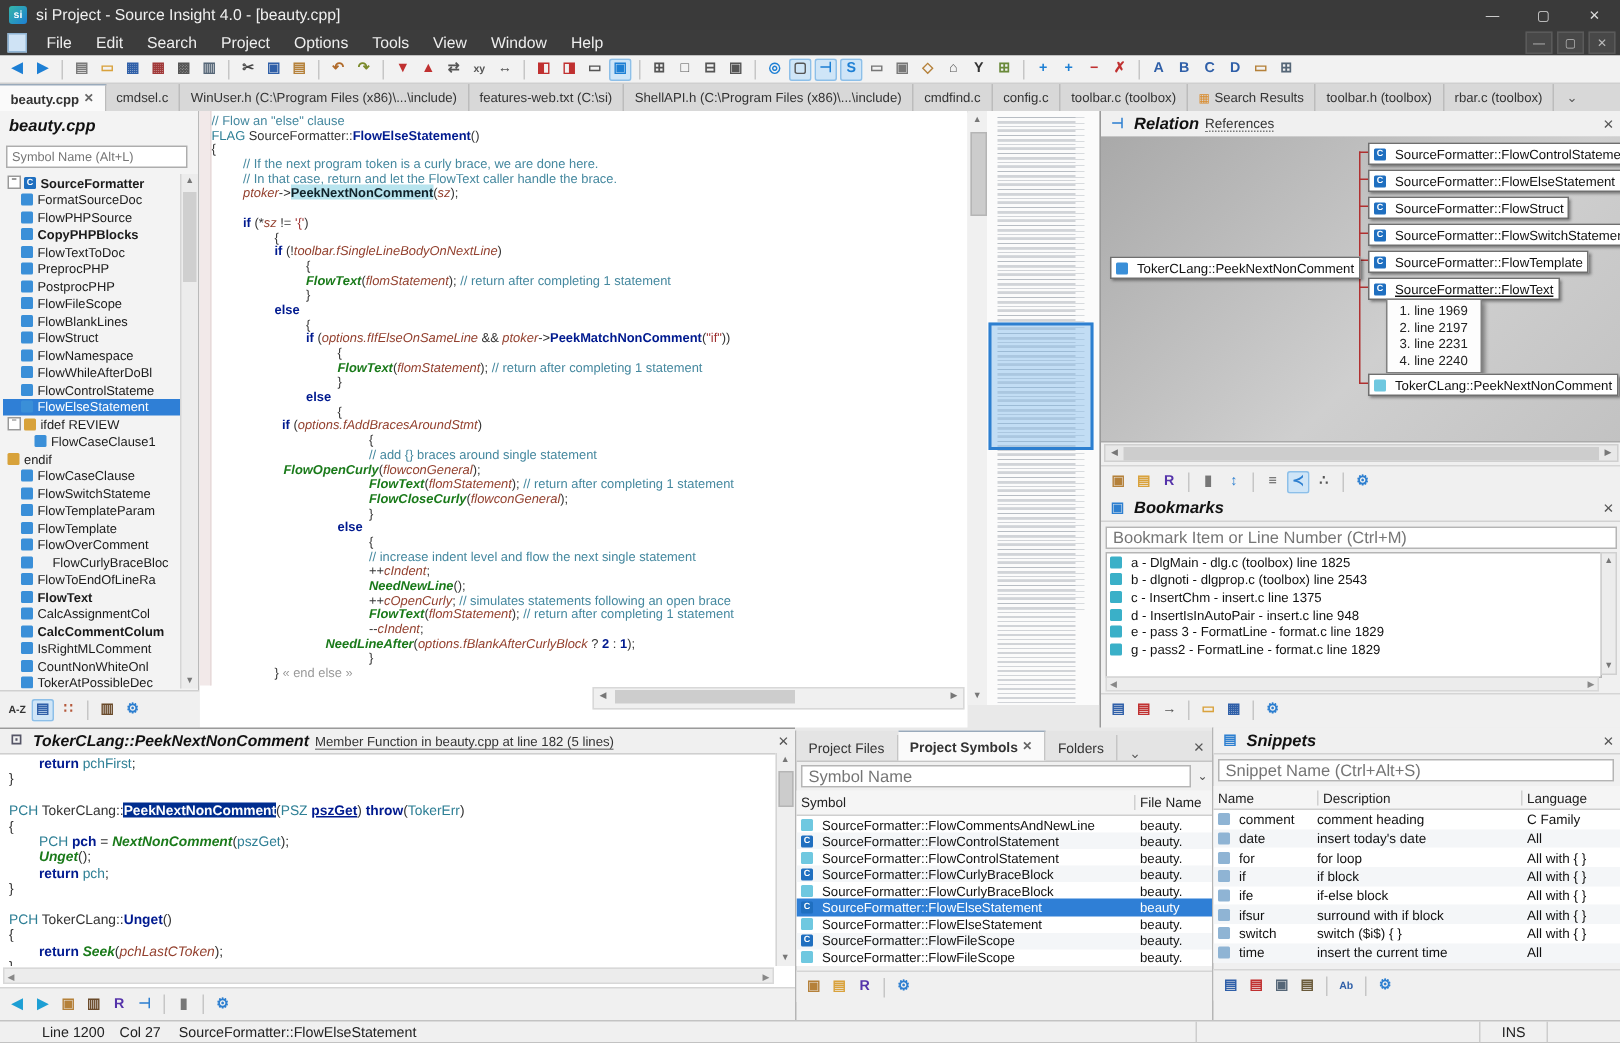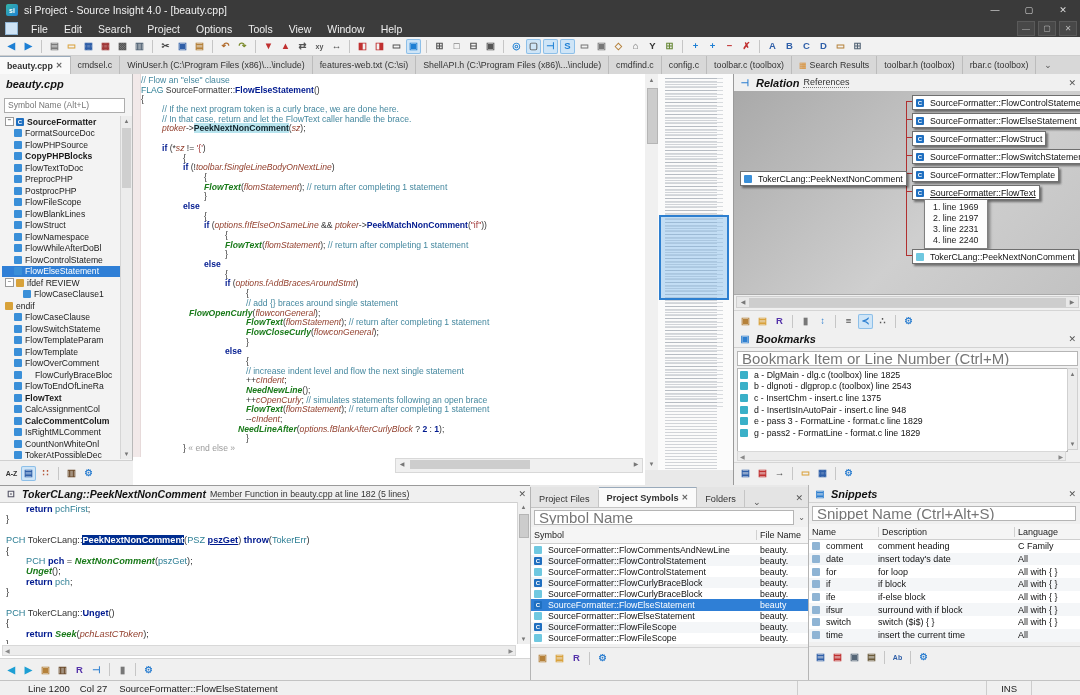--- a/index.html
+++ b/index.html
@@ -79,21 +79,21 @@
     background-image:repeating-linear-gradient(to bottom,rgba(90,105,120,.22) 0 1px,transparent 1px 4px);}
   .mview{position:absolute;left:1px;top:141px;width:70px;height:85px;background:rgba(125,185,235,.45);
          border:2px solid #2d7fd0;box-sizing:border-box;}
   
   .panel-title{display:flex;align-items:center;gap:4px;height:17px;background:#f0f0f0;
                border-bottom:1px solid #d2d2d2;padding:0 4px;font-size:11px;}
   .pt-name{font-weight:bold;font-style:italic;color:#111;}
   .pt-sub{font-size:9px;color:#333;border-bottom:1px dotted #777;}
   .pt-x{margin-left:auto;color:#555;font-size:9px;}
   .ptoolbar{display:flex;align-items:center;padding-left:3px;background:#f0f0f0;border-top:1px solid #d5d5d5;}
-  .filterbox{display:block;border:1px solid #b5b5b5;background:#fff;font-size:15px;color:#333;
+  .filterbox{display:block;border:1px solid #b5b5b5;background:#fff;font-size:11px;color:#333;
              box-sizing:border-box;padding:0 4px;font-family:"Liberation Sans",sans-serif;}
   
   .relation{position:absolute;left:733px;top:74px;width:347px;height:256px;background:#f0f0f0;box-sizing:border-box;border-left:1px solid #9a9a9a;}
   .rcanvas{position:absolute;left:0;top:17px;width:347px;height:203px;overflow:hidden;
            background:linear-gradient(135deg,#a9a9a9,#cfcfcf 60%,#c2c2c2);border-bottom:1px solid #aaa;}
   .rnode{position:absolute;display:inline-flex;align-items:center;gap:3px;background:#fff;
          border:1px solid #6f6f6f;box-shadow:1.5px 1.5px 2px rgba(0,0,0,.45);font-size:8.8px;
          padding:0 3px;height:13px;white-space:nowrap;color:#111;}
   .rline{position:absolute;background:#b03030;}
   .rlines{position:absolute;background:#fdfdfd;border:1px solid #808080;box-shadow:2px 2px 3px rgba(0,0,0,.4);
@@ -444,36 +444,36 @@
         <div class="cl" style="padding-left: 63px;"><span class="sg-f">FlowText</span><span class="sg-p">(</span><span class="sg-i">flomStatement</span><span class="sg-p">); </span><span class="sg-c">// return after completing 1 statement</span></div>
         <div class="cl" style="padding-left: 63px;"><span class="sg-p">}</span></div>
         <div class="cl" style="padding-left: 42px;"><span class="sg-k">else</span></div>
         <div class="cl" style="padding-left: 63px;"><span class="sg-p">{</span></div>
         <div class="cl" style="padding-left: 63px;"><span class="sg-k">if </span><span class="sg-p">(</span><span class="sg-i">options.fIfElseOnSameLine</span><span class="sg-p"> &amp;&amp; </span><span class="sg-i">ptoker</span><span class="sg-p">-&gt;</span><span class="sg-b">PeekMatchNonComment</span><span class="sg-p">(</span><span class="sg-s">"if"</span><span class="sg-p">))</span></div>
         <div class="cl" style="padding-left: 84px;"><span class="sg-p">{</span></div>
         <div class="cl" style="padding-left: 84px;"><span class="sg-f">FlowText</span><span class="sg-p">(</span><span class="sg-i">flomStatement</span><span class="sg-p">); </span><span class="sg-c">// return after completing 1 statement</span></div>
         <div class="cl" style="padding-left: 84px;"><span class="sg-p">}</span></div>
         <div class="cl" style="padding-left: 63px;"><span class="sg-k">else</span></div>
         <div class="cl" style="padding-left: 84px;"><span class="sg-p">{</span></div>
-        <div class="cl" style="padding-left: 84px;"><span class="sg-k">if </span><span class="sg-p">(</span><span class="sg-i">options.fAddBracesAroundStmt</span><span class="sg-p">)</span></div>
+        <div class="cl" style="padding-left: 47px;"><span class="sg-k">if </span><span class="sg-p">(</span><span class="sg-i">options.fAddBracesAroundStmt</span><span class="sg-p">)</span></div>
         <div class="cl" style="padding-left: 105px;"><span class="sg-p">{</span></div>
         <div class="cl" style="padding-left: 105px;"><span class="sg-c">// add {} braces around single statement</span></div>
         <div class="cl" style="padding-left: 48px;"><span class="sg-f">FlowOpenCurly</span><span class="sg-p">(</span><span class="sg-i">flowconGeneral</span><span class="sg-p">);</span></div>
         <div class="cl" style="padding-left: 105px;"><span class="sg-f">FlowText</span><span class="sg-p">(</span><span class="sg-i">flomStatement</span><span class="sg-p">); </span><span class="sg-c">// return after completing 1 statement</span></div>
         <div class="cl" style="padding-left: 105px;"><span class="sg-f">FlowCloseCurly</span><span class="sg-p">(</span><span class="sg-i">flowconGeneral</span><span class="sg-p">);</span></div>
         <div class="cl" style="padding-left: 105px;"><span class="sg-p">}</span></div>
         <div class="cl" style="padding-left: 84px;"><span class="sg-k">else</span></div>
         <div class="cl" style="padding-left: 105px;"><span class="sg-p">{</span></div>
         <div class="cl" style="padding-left: 105px;"><span class="sg-c">// increase indent level and flow the next single statement</span></div>
         <div class="cl" style="padding-left: 105px;"><span class="sg-p">++</span><span class="sg-i">cIndent</span><span class="sg-p">;</span></div>
         <div class="cl" style="padding-left: 105px;"><span class="sg-f">NeedNewLine</span><span class="sg-p">();</span></div>
         <div class="cl" style="padding-left: 105px;"><span class="sg-p">++</span><span class="sg-i">cOpenCurly</span><span class="sg-p">; </span><span class="sg-c">// simulates statements following an open brace</span></div>
         <div class="cl" style="padding-left: 105px;"><span class="sg-f">FlowText</span><span class="sg-p">(</span><span class="sg-i">flomStatement</span><span class="sg-p">); </span><span class="sg-c">// return after completing 1 statement</span></div>
         <div class="cl" style="padding-left: 105px;"><span class="sg-p">--</span><span class="sg-i">cIndent</span><span class="sg-p">;</span></div>
-        <div class="cl" style="padding-left: 97px;"><span class="sg-f">NeedLineAfter</span><span class="sg-p">(</span><span class="sg-i">options.fBlankAfterCurlyBlock</span><span class="sg-p"> ? </span><span class="sg-k">2</span><span class="sg-p"> : </span><span class="sg-k">1</span><span class="sg-p">);</span></div>
+        <div class="cl" style="padding-left: 76px;"><span class="sg-f">NeedLineAfter</span><span class="sg-p">(</span><span class="sg-i">options.fBlankAfterCurlyBlock</span><span class="sg-p"> ? </span><span class="sg-k">2</span><span class="sg-p"> : </span><span class="sg-k">1</span><span class="sg-p">);</span></div>
         <div class="cl" style="padding-left: 105px;"><span class="sg-p">}</span></div>
         <div class="cl" style="padding-left: 42px;"><span class="sg-p">} </span><span class="sg-g">« end else »</span></div>
       </div>
     <div class="ed-hscroll">
       <div class="harr" style="left:0;">◀</div>
       <div class="hthumb"></div>
       <div class="harr" style="right:0;">▶</div>
     </div>
   </div>
 

